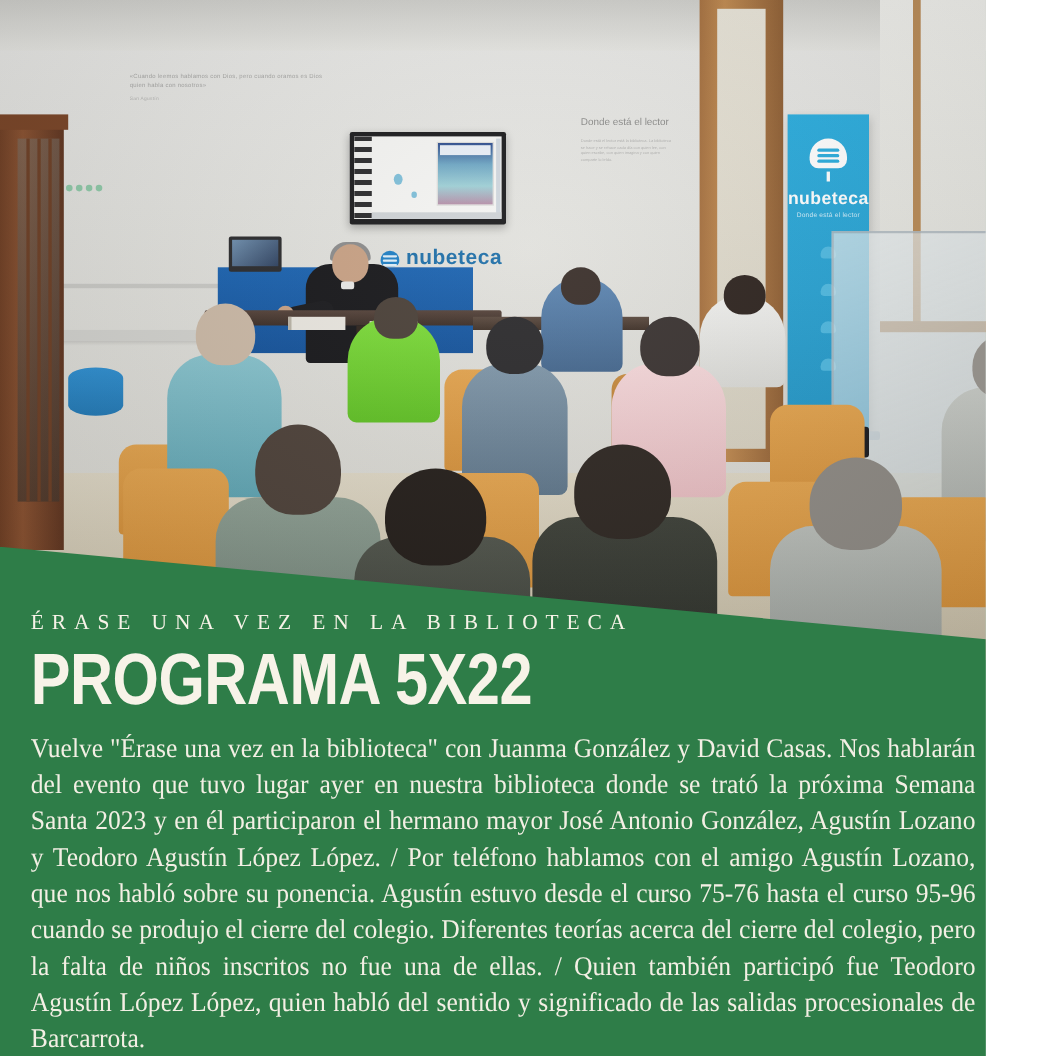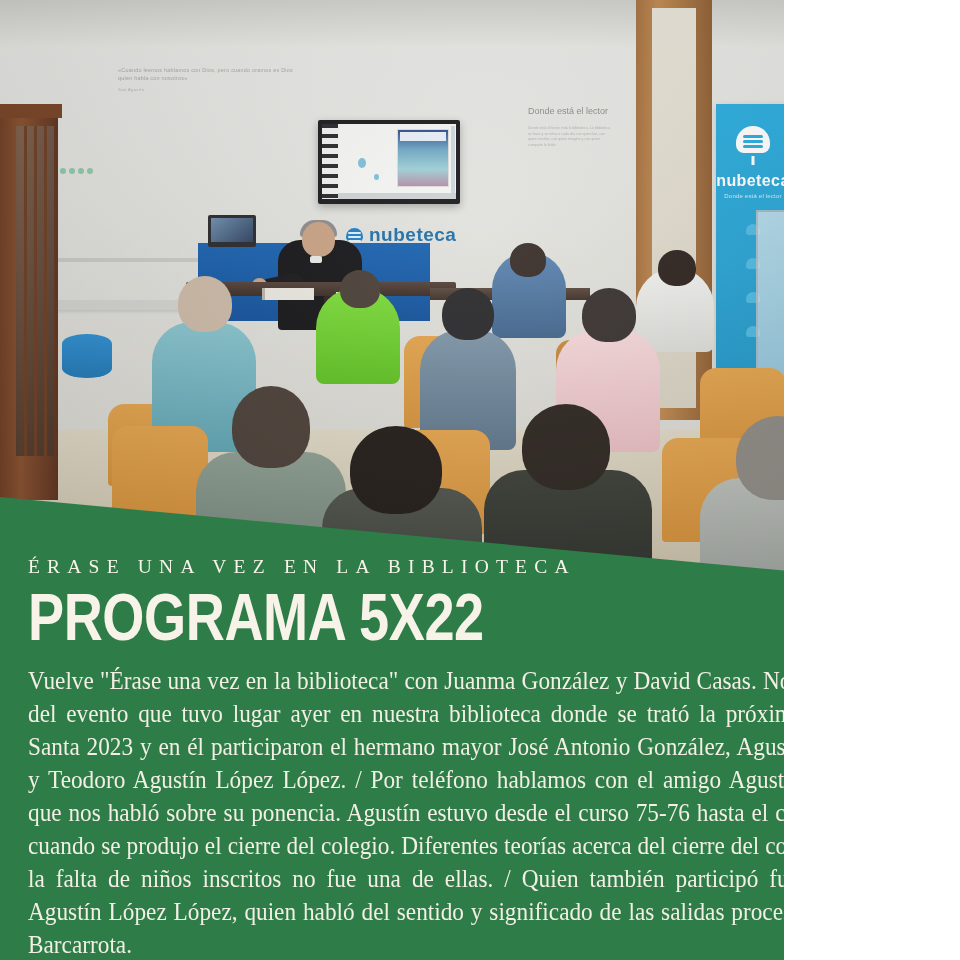--- a/index.html
+++ b/index.html
@@ -5,21 +5,21 @@
 <style>
   html, body {
     margin: 0;
     padding: 0;
     background: #ffffff;
   }
   * { box-sizing: border-box; }
 
   .poster {
     position: relative;
-    width: 784px;
+    width: 896px;
     height: 960px;
     overflow: hidden;
     background: #2E7D48;
     font-family: "Liberation Sans", sans-serif;
   }
 
   
   .photo {
     position: absolute;
     left: 0; top: 0;

